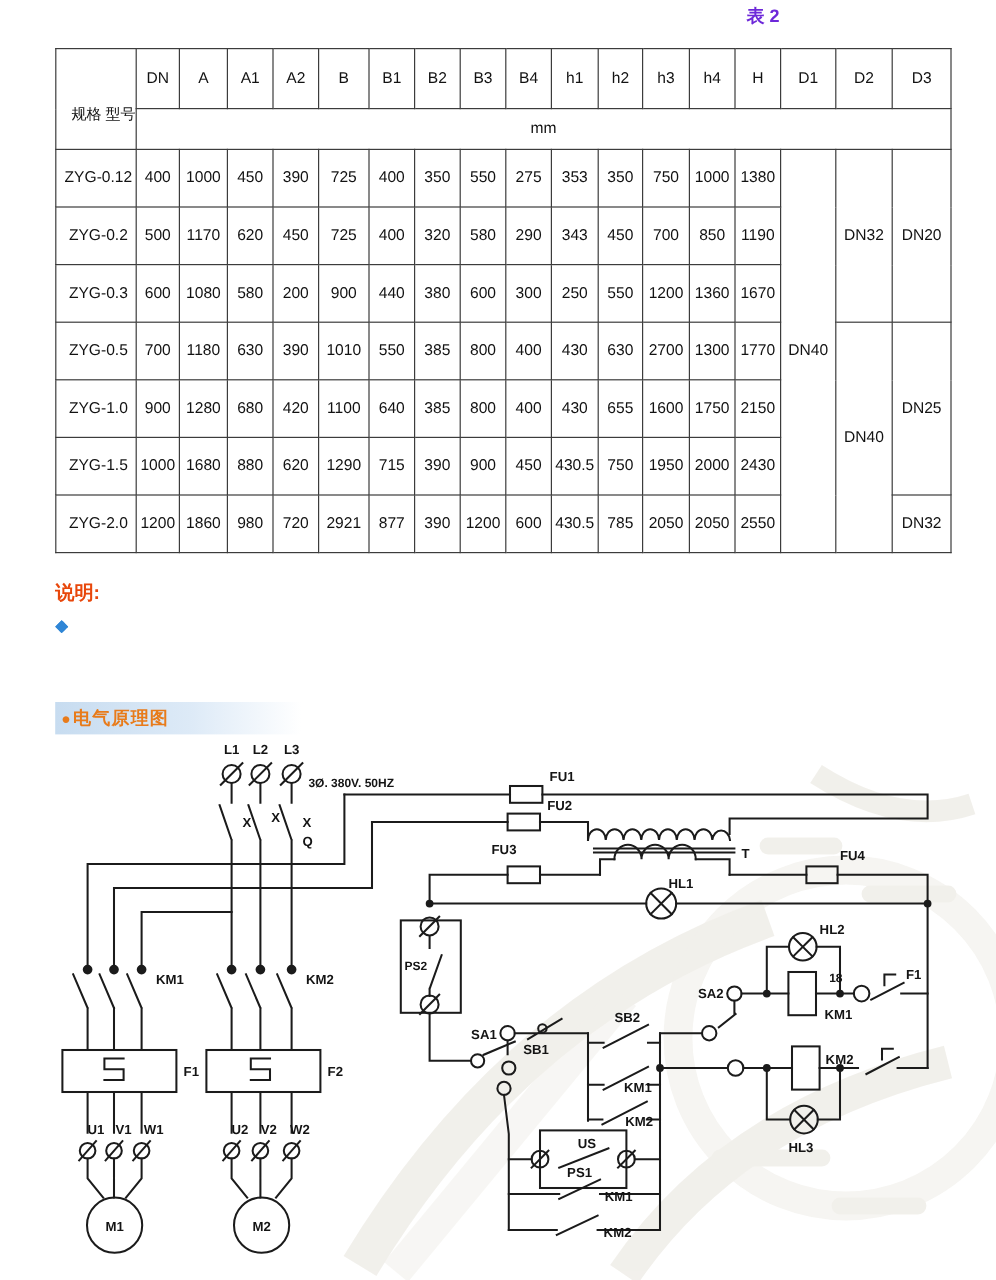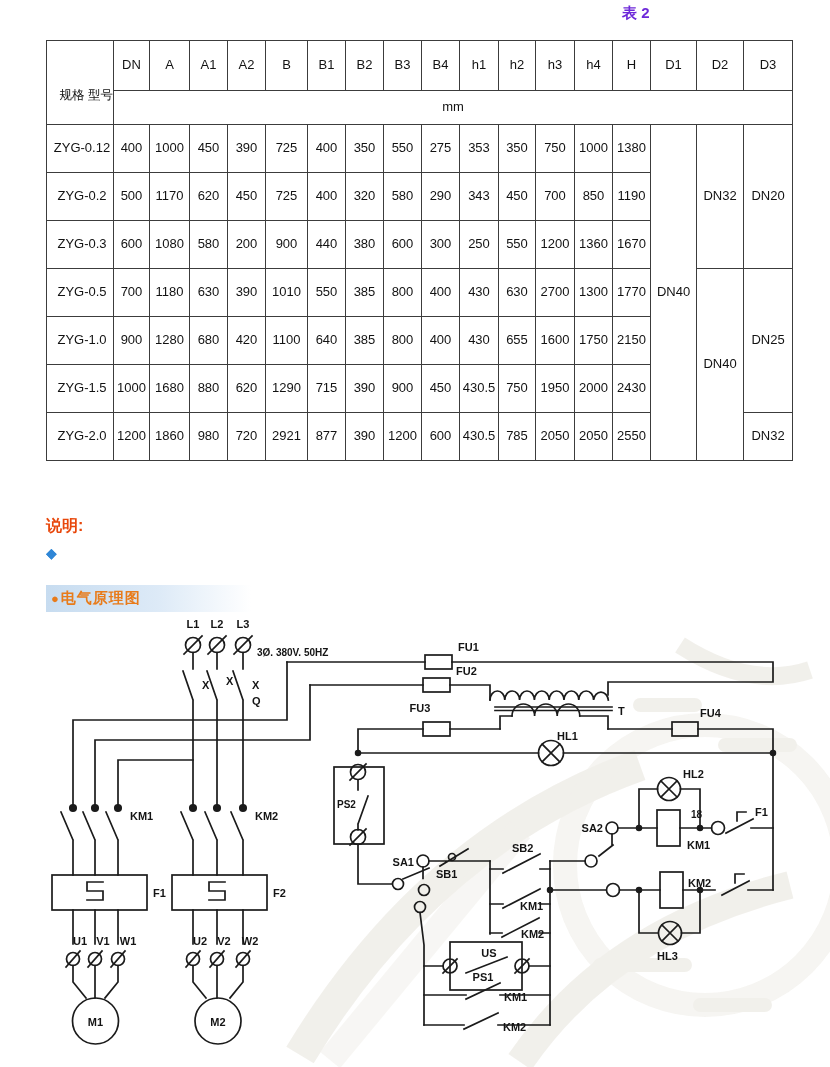--- a/index.html
+++ b/index.html
@@ -14,21 +14,21 @@
   table.spec th,table.spec td{border:1.5px solid #3c3c3c;text-align:center;vertical-align:middle;
         font-size:13px;font-weight:normal;color:#121212;padding:0;line-height:1.15;
         white-space:nowrap;overflow:hidden;}
   table.spec tr.hrow{height:50px;}
   table.spec tr.urow{height:34px;}
   table.spec tbody tr{height:48px;}
   table.spec th.corner{font-size:12.5px;text-align:right;padding:26px 0 0 2px;}
   table.spec td.model{text-align:center;padding-left:4px;}
 
   
-  .notes{position:absolute;left:46px;top:484px;width:744px;margin-top:32px;}
+  .notes{position:absolute;left:46px;top:484px;width:744px;}
   .notes-heading{color:#e8470b;font-weight:bold;font-size:16px;margin:0 0 5px 0;}
   .note{position:relative;padding-left:21px;font-size:15.5px;color:#0e0e0e;line-height:1.5;margin-bottom:3px;}
   .note .diamond{position:absolute;left:0;top:1px;color:#2f86d6;font-size:14px;}
 
   
   .section-bar{position:absolute;left:46px;top:585px;width:205px;height:27px;
         background:linear-gradient(to right,#c7dcf0 0%,#ddeaf7 55%,rgba(255,255,255,0) 100%);
         display:flex;align-items:center;padding-left:5px;box-sizing:border-box;}
   .section-bullet{color:#e87b1a;font-size:13px;margin-right:2px;line-height:1;}
   .section-title{color:#e87b1a;font-weight:bold;font-size:15px;letter-spacing:1px;}

